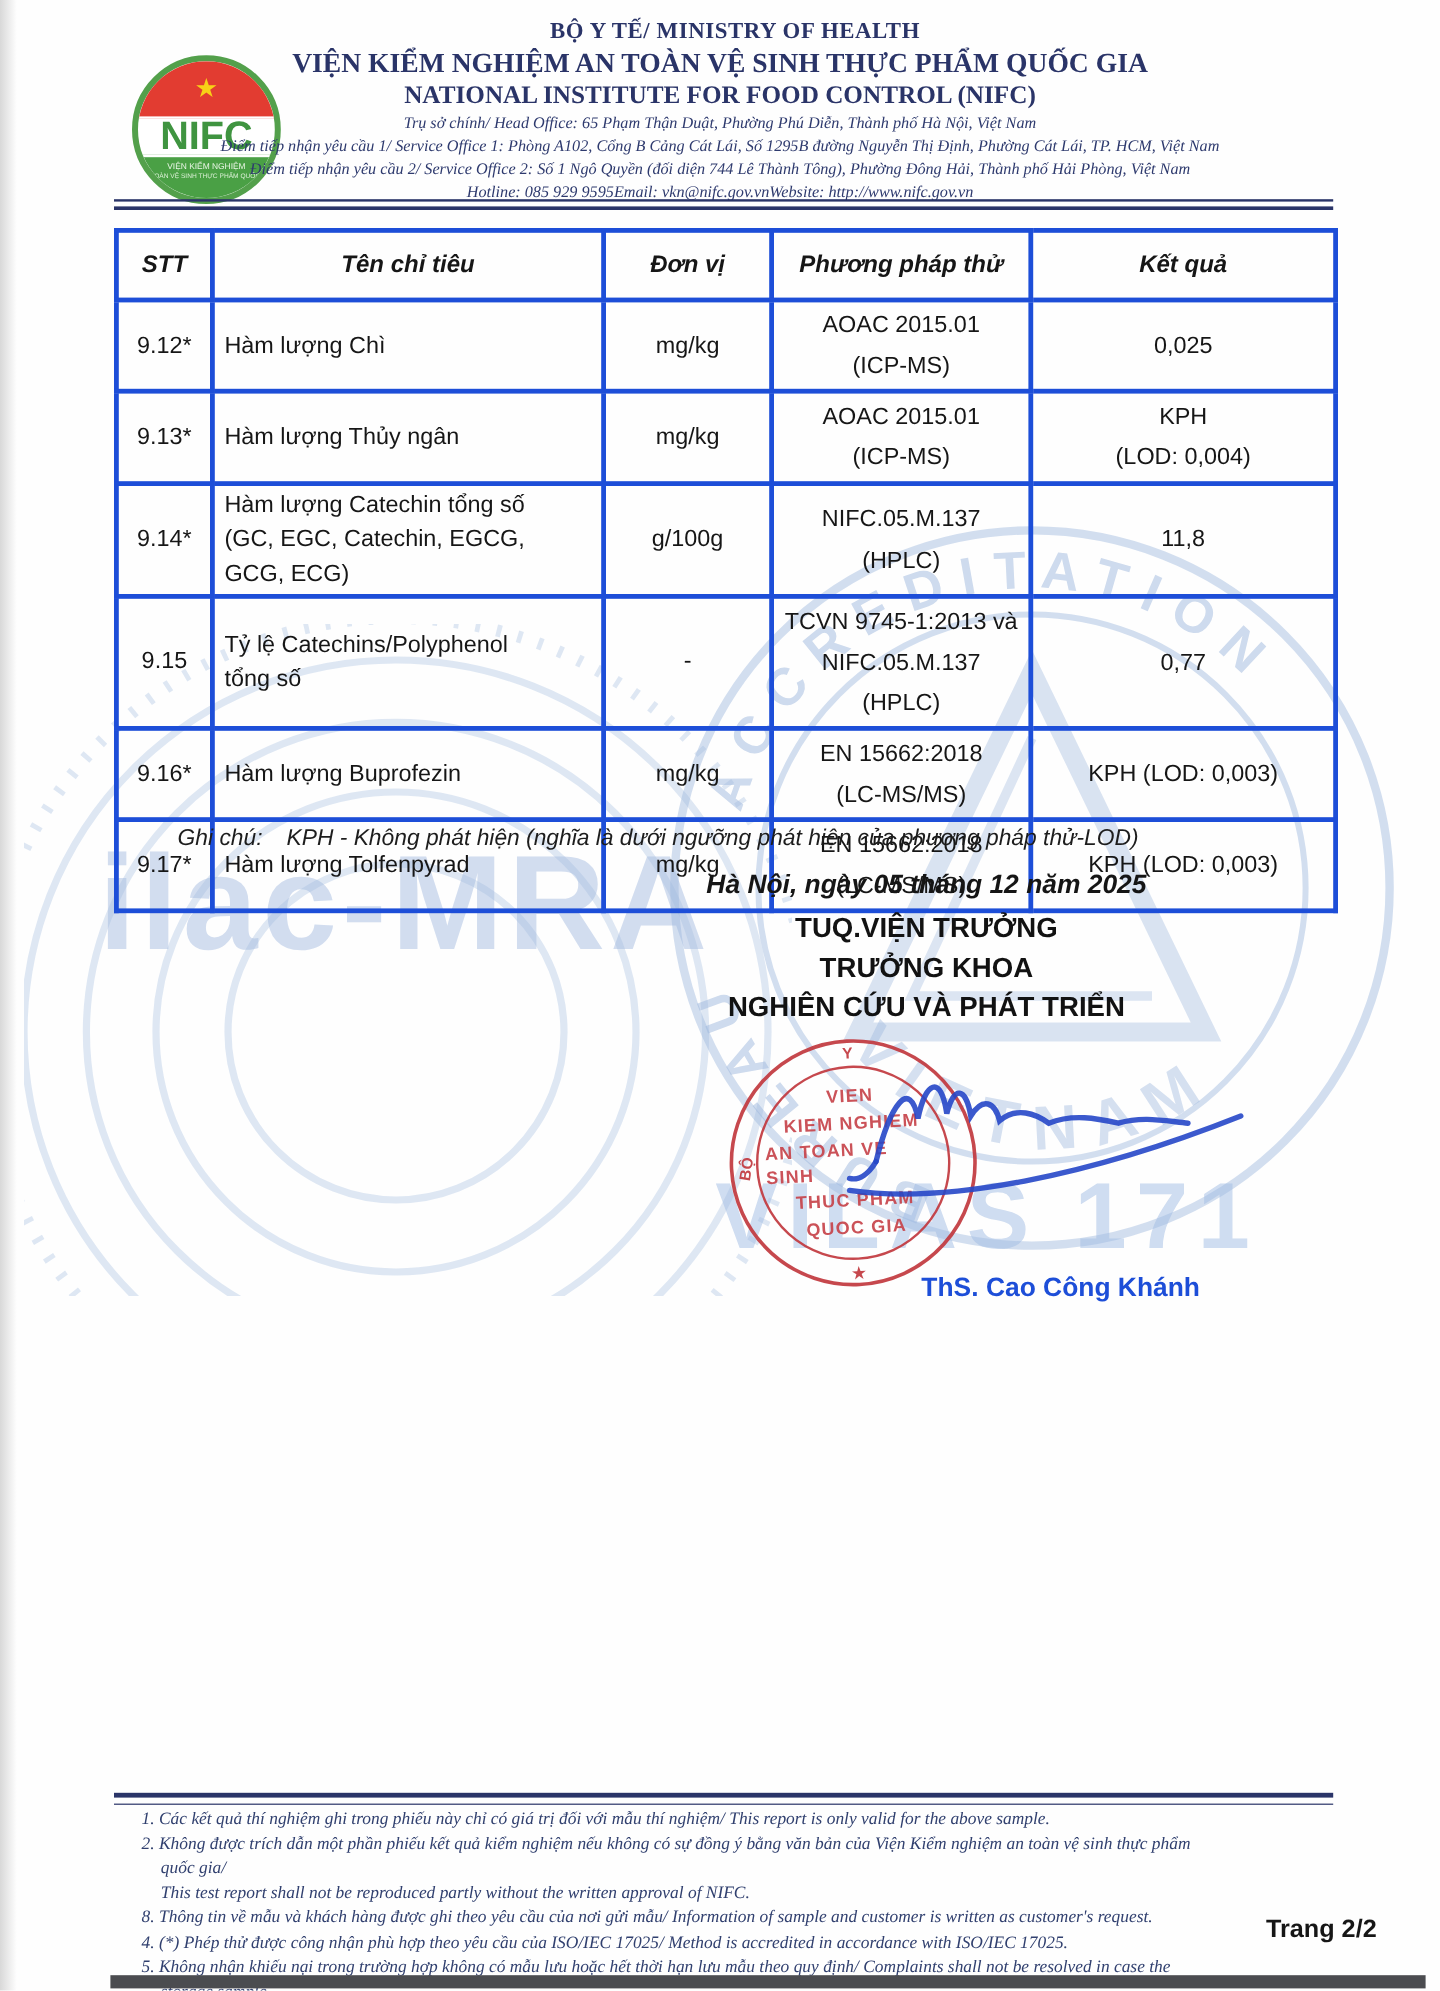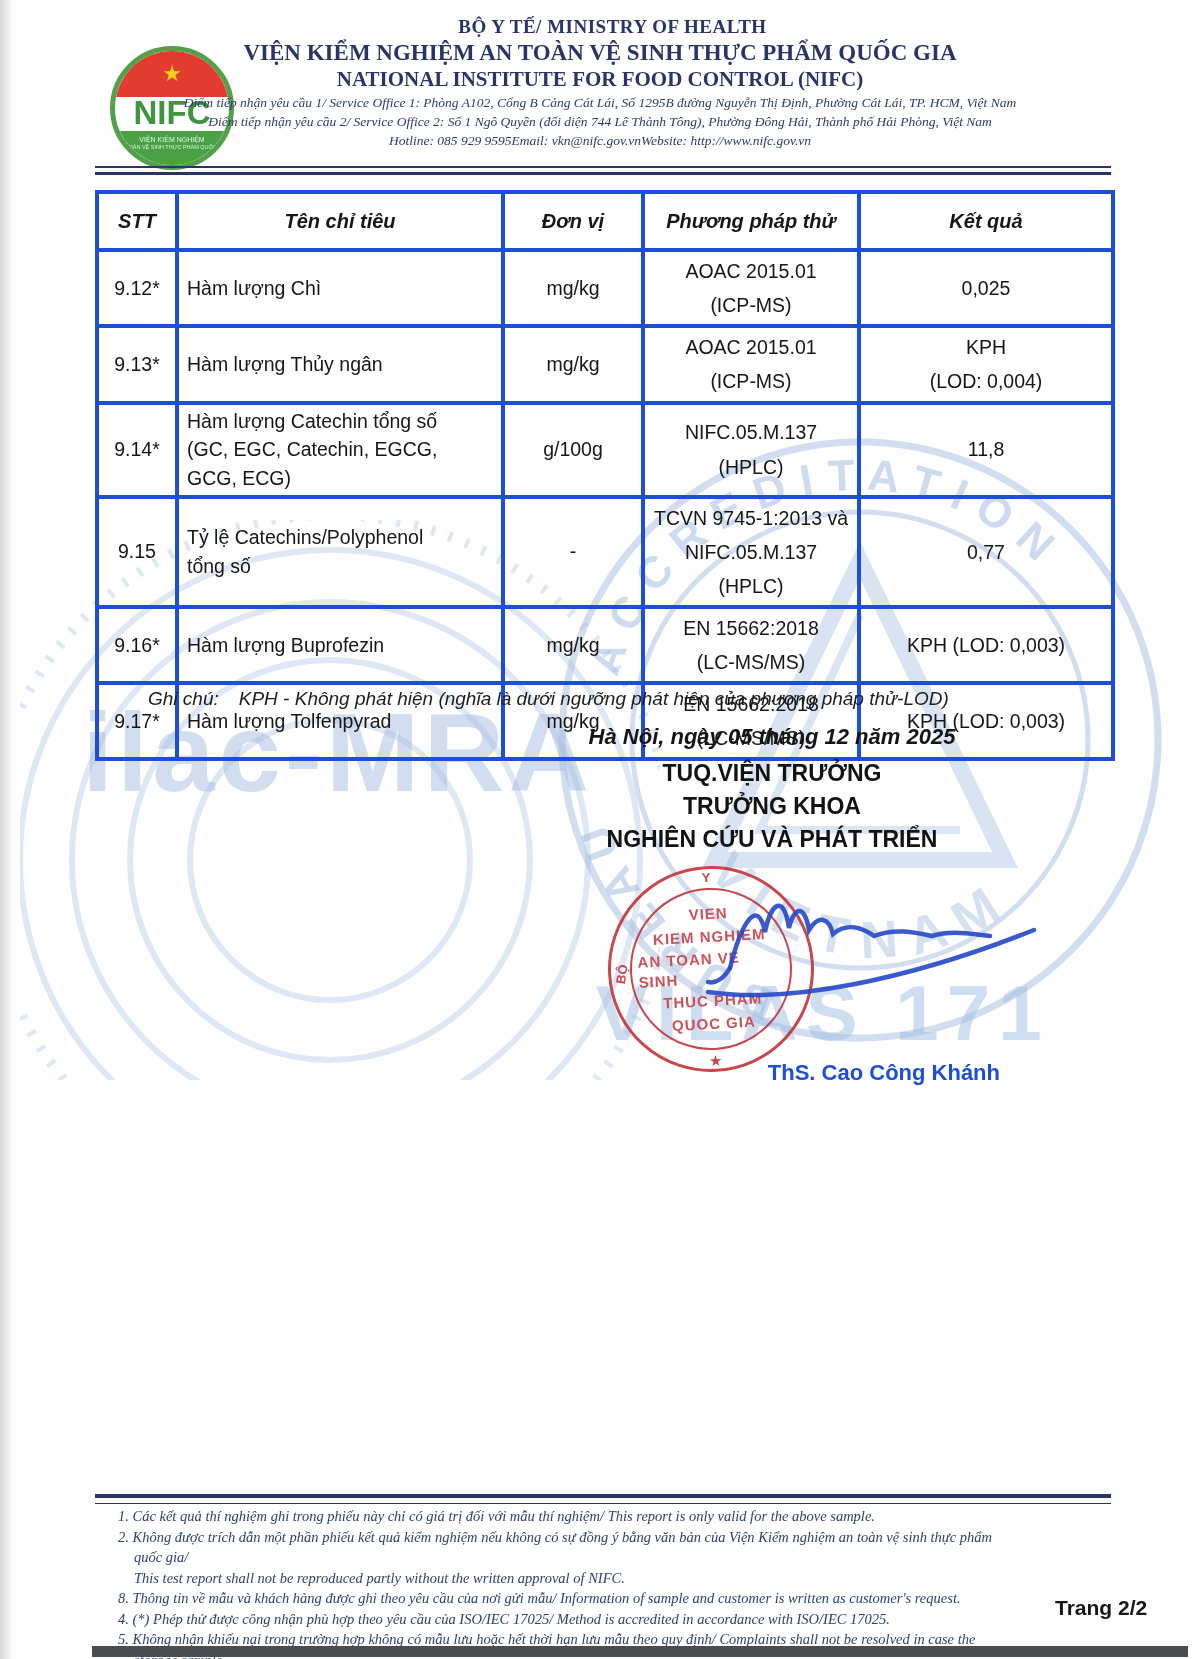--- a/index.html
+++ b/index.html
@@ -145,20 +145,21 @@
         <div>VIỆN KIỂM NGHIỆM</div>
         <div class="logo-sub2">AN TOÀN VỆ SINH THỰC PHẨM QUỐC GIA</div>
       </div>
     </div>
   </div>
 
   <div class="header">
     <div class="h-ministry">BỘ Y TẾ/ MINISTRY OF HEALTH</div>
     <div class="h-vi">VIỆN KIỂM NGHIỆM AN TOÀN VỆ SINH THỰC PHẨM QUỐC GIA</div>
     <div class="h-en">NATIONAL INSTITUTE FOR FOOD CONTROL (NIFC)</div>
+    <div class="h-addr">Trụ sở chính/ Head Office: 65 Phạm Thận Duật, Phường Phú Diễn, Thành phố Hà Nội, Việt Nam</div>
     <div class="h-addr">Điểm tiếp nhận yêu cầu 1/ Service Office 1: Phòng A102, Cổng B Cảng Cát Lái, Số 1295B đường Nguyễn Thị Định, Phường Cát Lái, TP. HCM, Việt Nam</div>
     <div class="h-addr">Điểm tiếp nhận yêu cầu 2/ Service Office 2: Số 1 Ngô Quyền (đối diện 744 Lê Thành Tông), Phường Đông Hải, Thành phố Hải Phòng, Việt Nam</div>
     <div class="h-contact">
       <span>Hotline: 085 929 9595</span>
       <span>Email: vkn@nifc.gov.vn</span>
       <span>Website: http://www.nifc.gov.vn</span>
     </div>
   </div>
   <div class="header-rule"></div>
 

